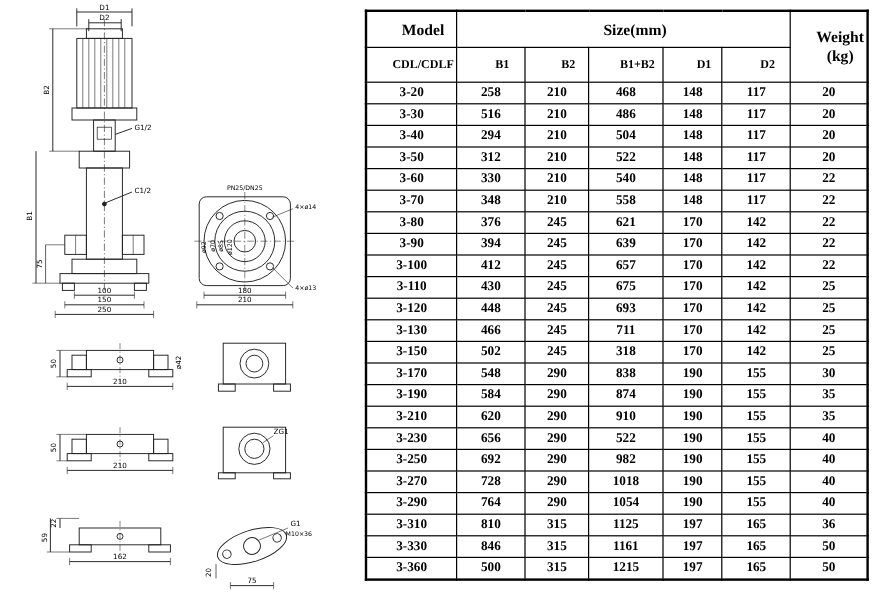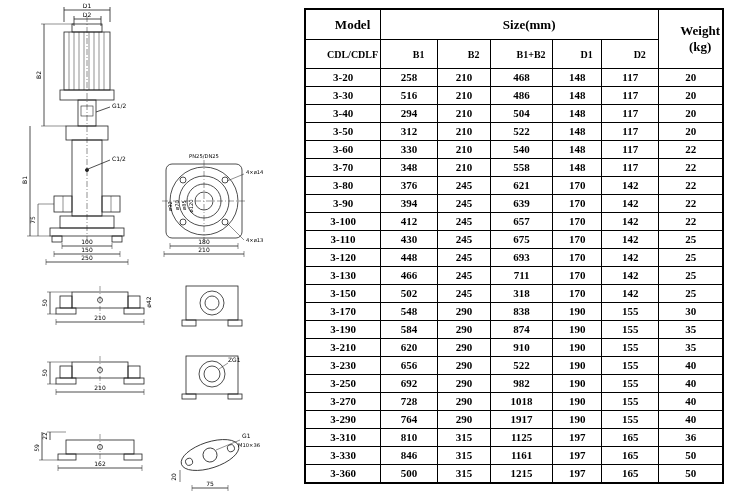--- a/index.html
+++ b/index.html
@@ -429,21 +429,21 @@
             <td>290</td>
             <td>1018</td>
             <td>190</td>
             <td>155</td>
             <td>40</td>
           </tr>
           <tr>
             <td>3-290</td>
             <td>764</td>
             <td>290</td>
-            <td>1917</td>
+            <td>1054</td>
             <td>190</td>
             <td>155</td>
             <td>40</td>
           </tr>
           <tr>
             <td>3-310</td>
             <td>810</td>
             <td>315</td>
             <td>1125</td>
             <td>197</td>

